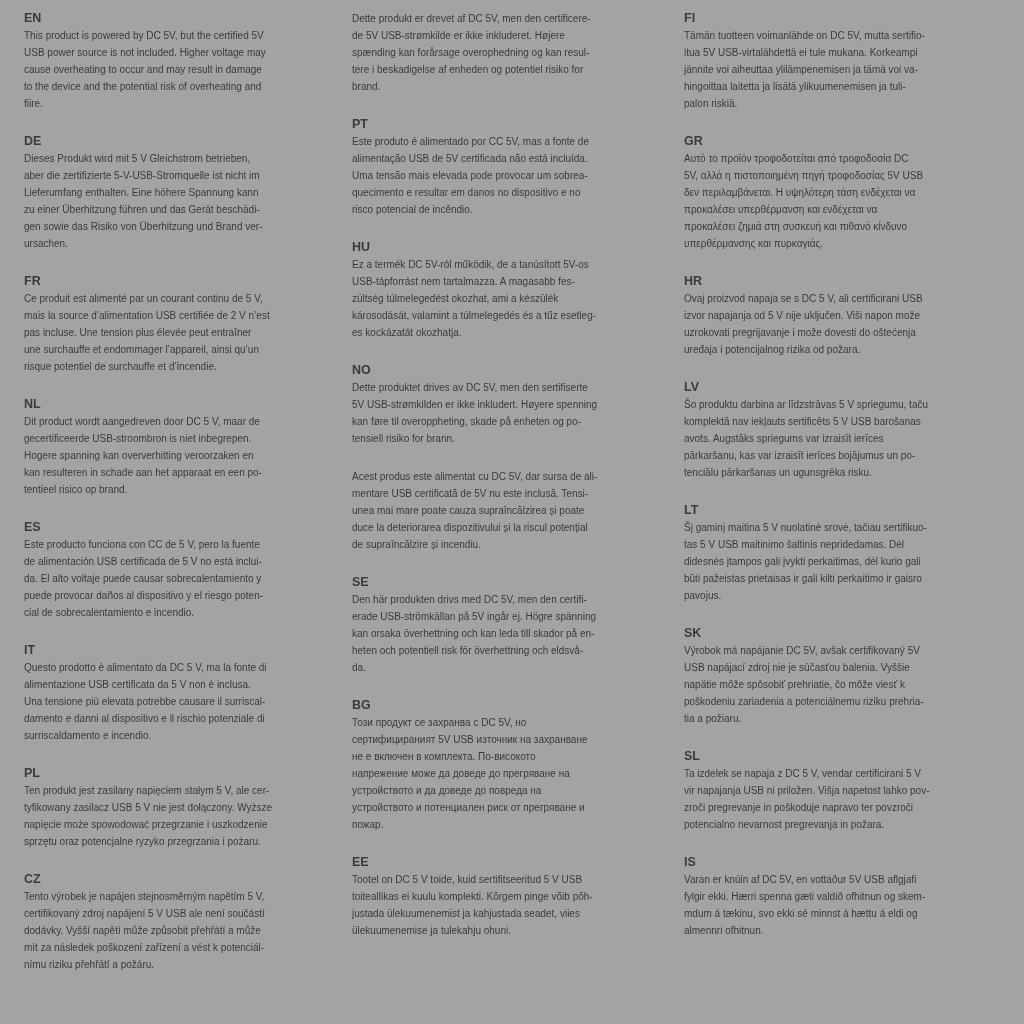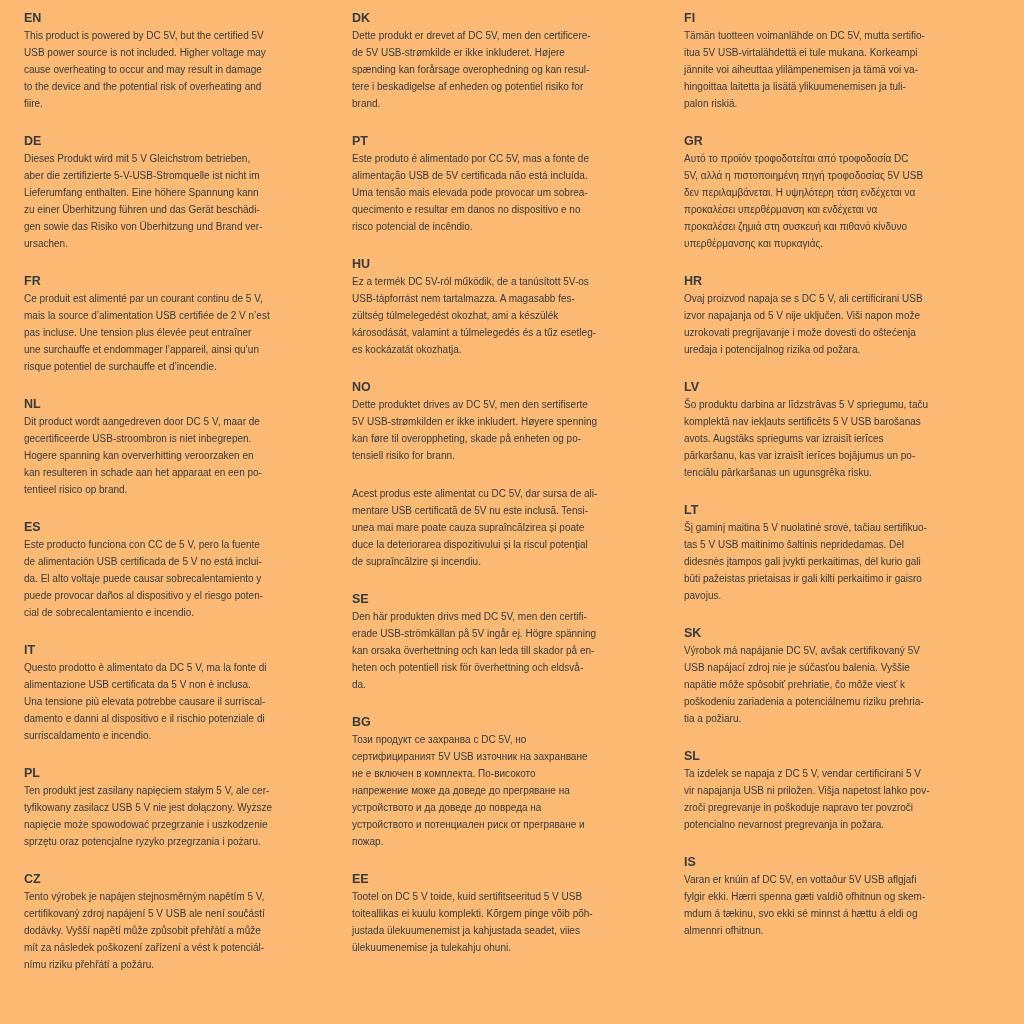--- a/index.html
+++ b/index.html
@@ -4,21 +4,21 @@
 <style>
   * { margin: 0; padding: 0; box-sizing: border-box; }
   html, body {
     width: 1024px;
     background: #ffffff;
     font-family: "Liberation Sans", sans-serif;
   }
   .page {
     width: 1024px;
     height: 1024px;
-    background: #fdba74;
+    background: #a3a3a3;
     padding: 10px 12px 0 24px;
     overflow: hidden;
   }
   .columns {
     display: grid;
     grid-template-columns: 328px 332px 328px;
     align-items: start;
   }
   .col { min-width: 0; }
   .lang-section { margin-bottom: 21px; }
@@ -102,21 +102,20 @@
           <h2 class="lang-code">CZ</h2>
           <p class="lang-text">Tento výrobek je napájen stejnosměrným napětím 5 V,
 certifikovaný zdroj napájení 5 V USB ale není součástí
 dodávky. Vyšší napětí může způsobit přehřátí a může
 mít za následek poškození zařízení a vést k potenciál-
 nímu riziku přehřátí a požáru.</p>
         </section>
       </div>
     <div class="col">
         <section class="lang-section">
-          <h2 class="lang-code">DK</h2>
           <p class="lang-text">Dette produkt er drevet af DC 5V, men den certificere-
 de 5V USB-strømkilde er ikke inkluderet. Højere
 spænding kan forårsage overophedning og kan resul-
 tere i beskadigelse af enheden og potentiel risiko for
 brand.</p>
         </section>
         <section class="lang-section">
           <h2 class="lang-code">PT</h2>
           <p class="lang-text">Este produto é alimentado por CC 5V, mas a fonte de
 alimentação USB de 5V certificada não está incluída.

